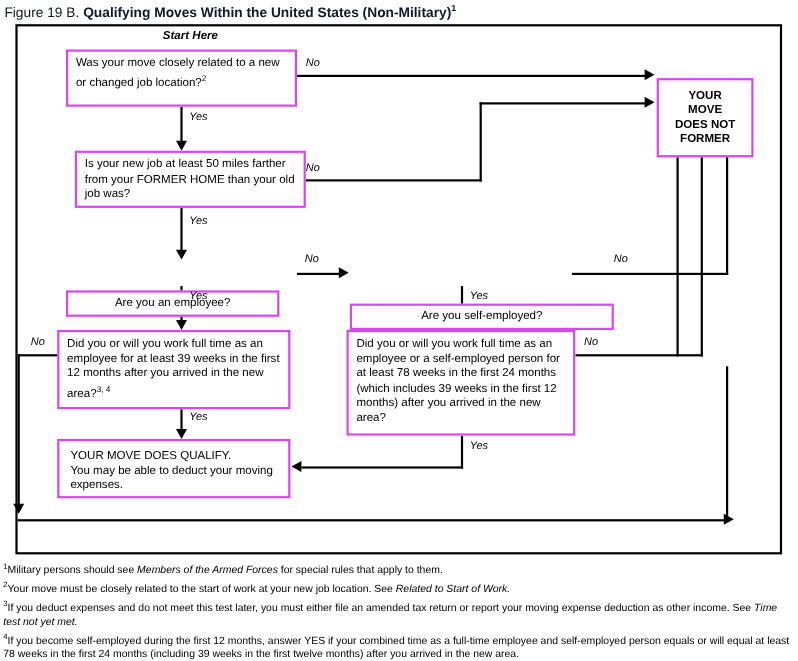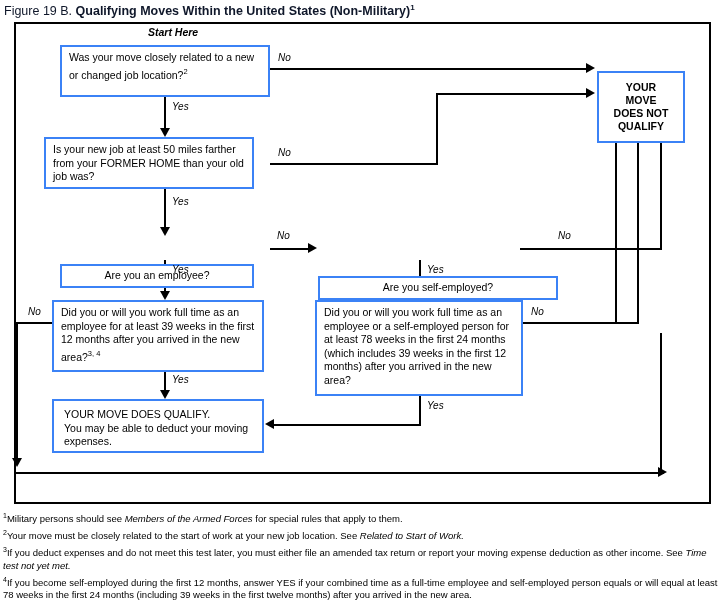--- a/index.html
+++ b/index.html
@@ -33,21 +33,21 @@
     left:14px; top:22px;
     width:697px; height:482px;
     border:2px solid #000;
     box-sizing:border-box;
     background:#fff;
   }
 
   
   .box{
     position:absolute;
-    border:2px solid #3b82f6;
+    border:2px solid #d946ef;
     box-sizing:border-box;
     background:#fff;
     font-size:10.5px;
     line-height:13.5px;
     color:#000;
     padding:4px 7px;
     z-index:5;
   }
   .box.center{
     display:flex;
@@ -114,21 +114,21 @@
   </div>
 
   <div id="frame"></div>
 
   <div id="start-here">Start Here</div>
 
   <div class="box" style="left:60px; top:45px; width:210px; height:52px;">
     <span>Was your move closely related to a new or changed job location?</span><sup>2</sup>
   </div>
 
-  <div class="box" style="left:44px; top:137px; width:210px; height:52px;">
+  <div class="box" style="left:68px; top:137px; width:210px; height:52px;">
     <span>Is your new job at least 50 miles farther from your FORMER HOME than your old job was?</span>
   </div>
 
   <div class="box center" style="left:60px; top:236px; width:194px; height:24px;">
     <span>Are you an employee?</span>
   </div>
 
   <div class="box center" style="left:318px; top:248px; width:240px; height:24px;">
     <span>Are you self-employed?</span>
   </div>
@@ -143,21 +143,21 @@
 
   <div class="box" style="left:52px; top:399px; width:212px; height:54px; padding:7px 10px;">
     <div class="bold">YOUR MOVE DOES QUALIFY.</div>
     <div>You may be able to deduct your moving expenses.</div>
   </div>
 
   <div class="box center" style="left:597px; top:43px; width:88px; height:72px; flex-direction:column; font-weight:bold; line-height:13px;">
     <div>YOUR</div>
     <div>MOVE</div>
     <div>DOES NOT</div>
-    <div>QUALIFY</div>
+    <div>FORMER</div>
   </div>
 
   <div class="h" style="left:270px; top:68px; width:318px;"></div>
   <div class="ar ar-r" style="left:586px; top:63px;"></div>
   <div class="lbl" style="left:278px; top:52px;">No</div>
 
   <div class="v" style="left:164px; top:97px; height:32px;"></div>
   <div class="ar ar-d" style="left:160px; top:128px;"></div>
   <div class="lbl" style="left:172px; top:101px;">Yes</div>
 

